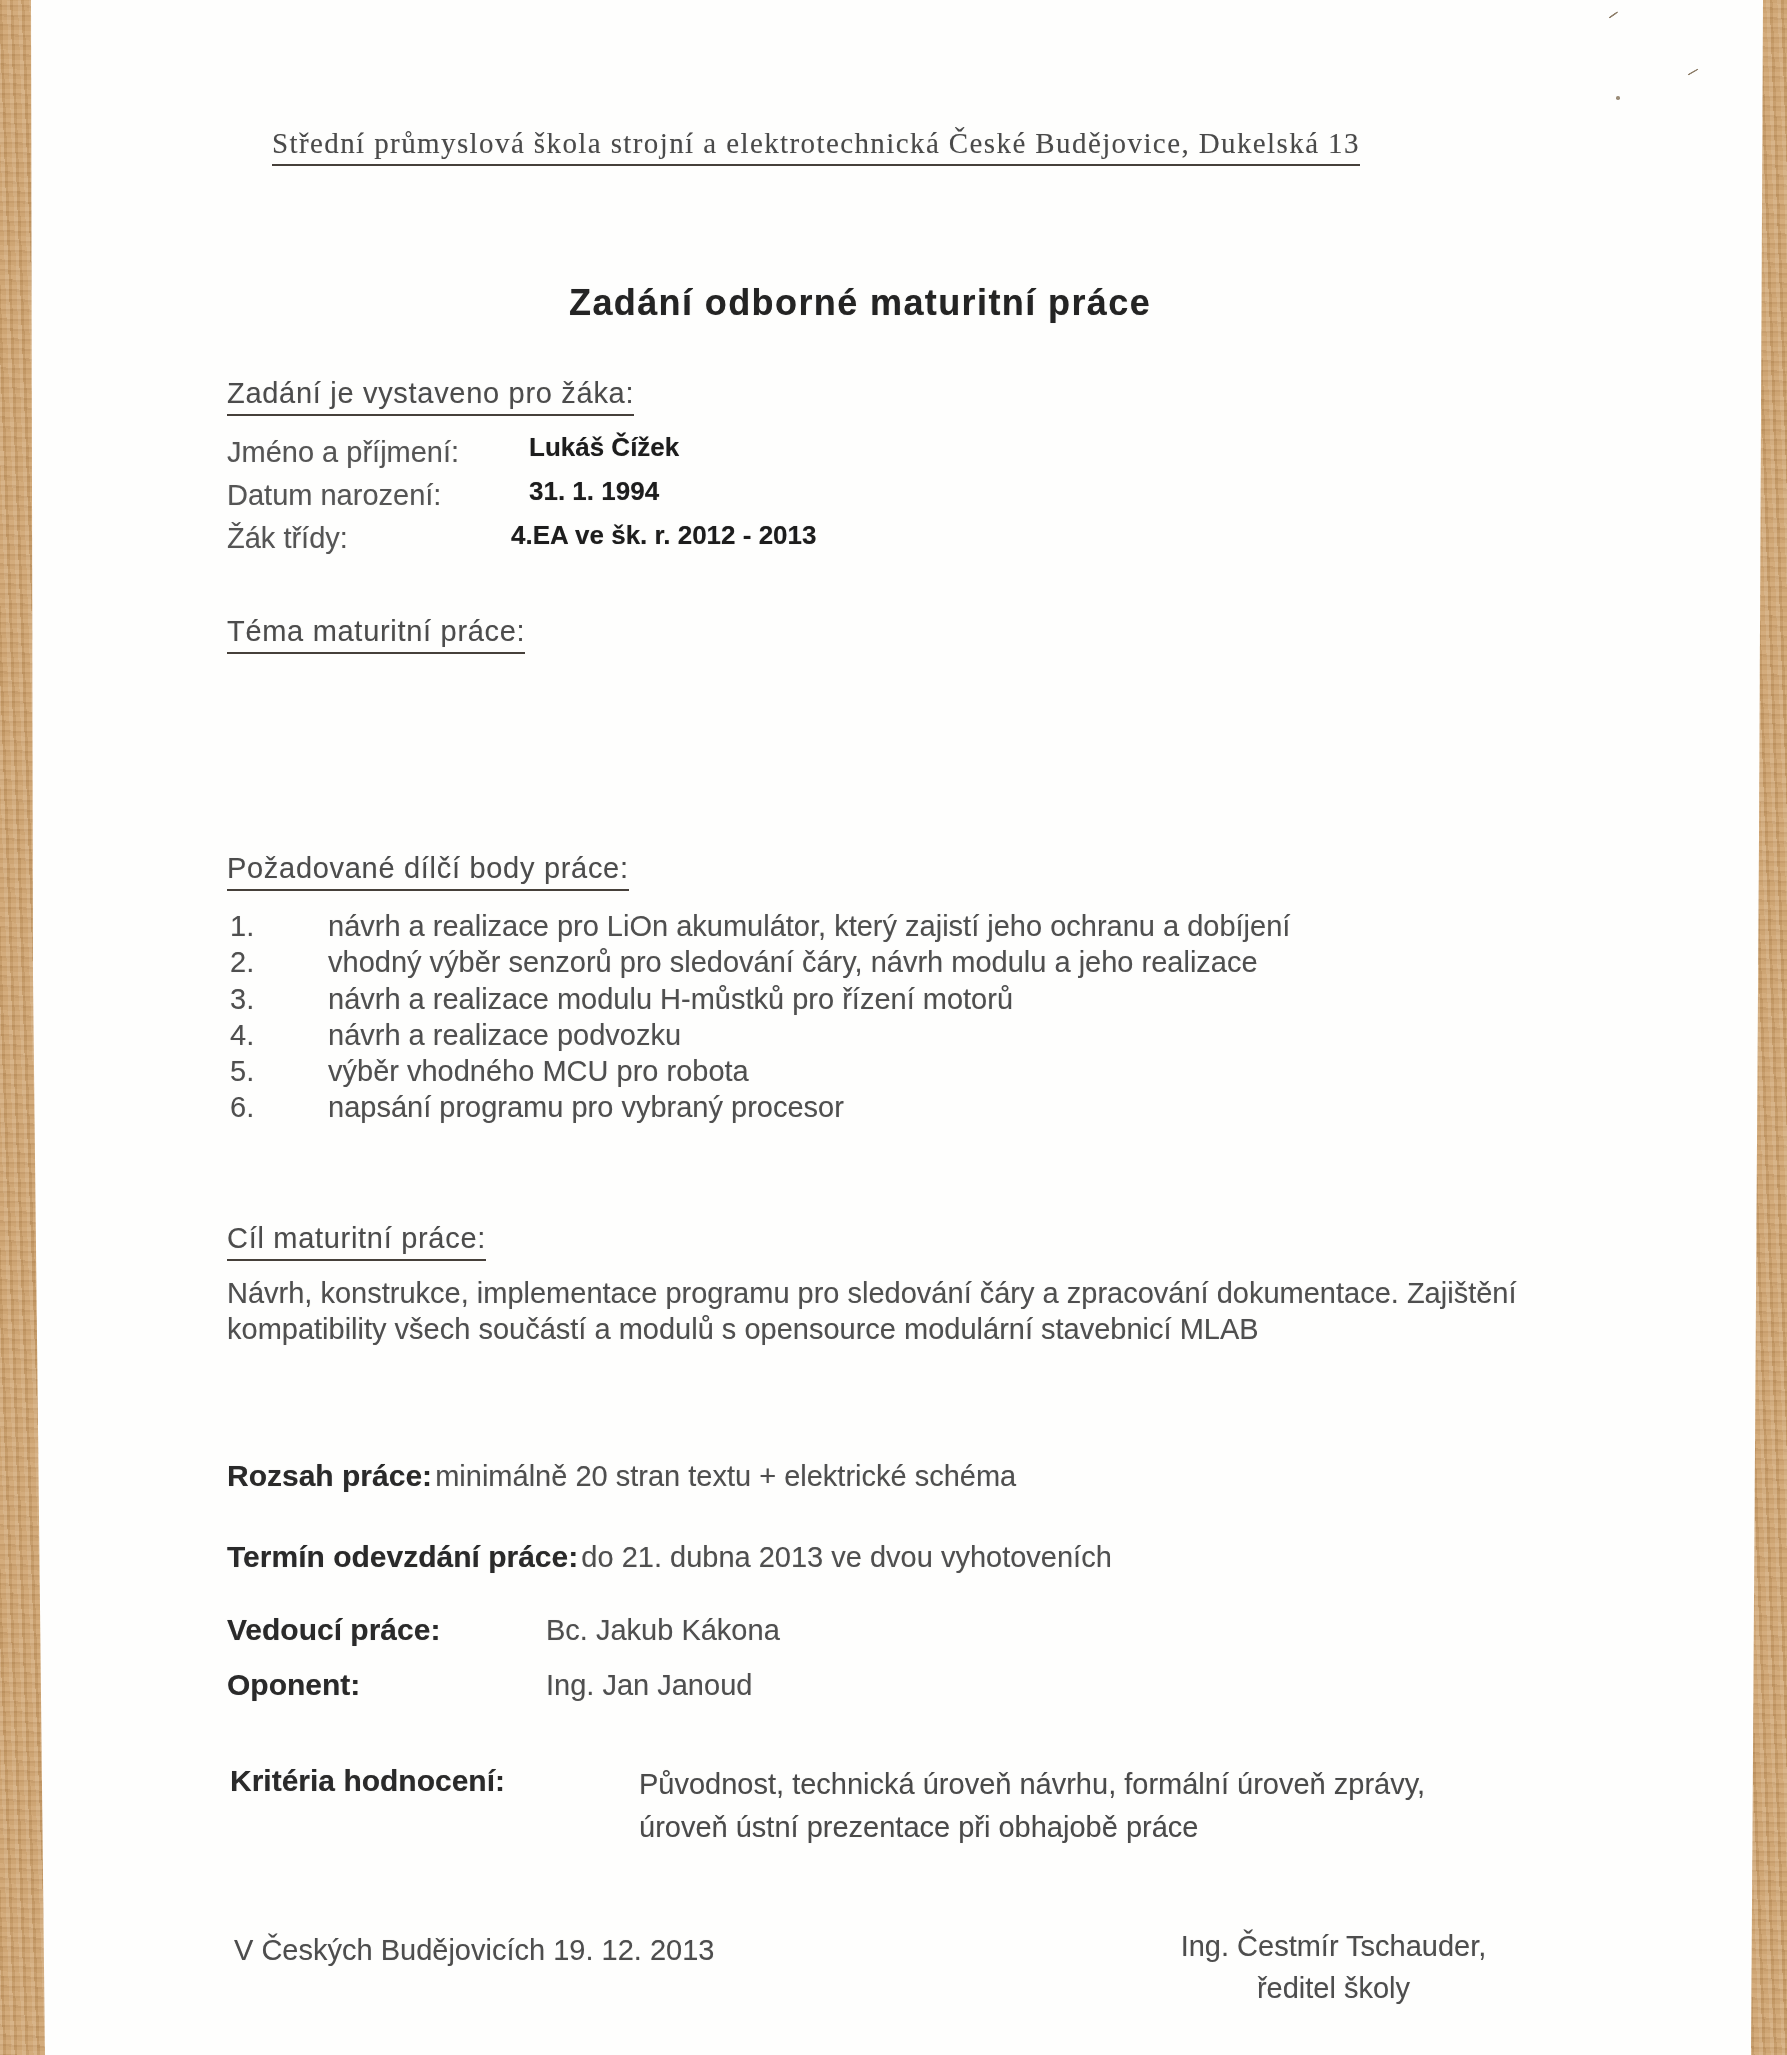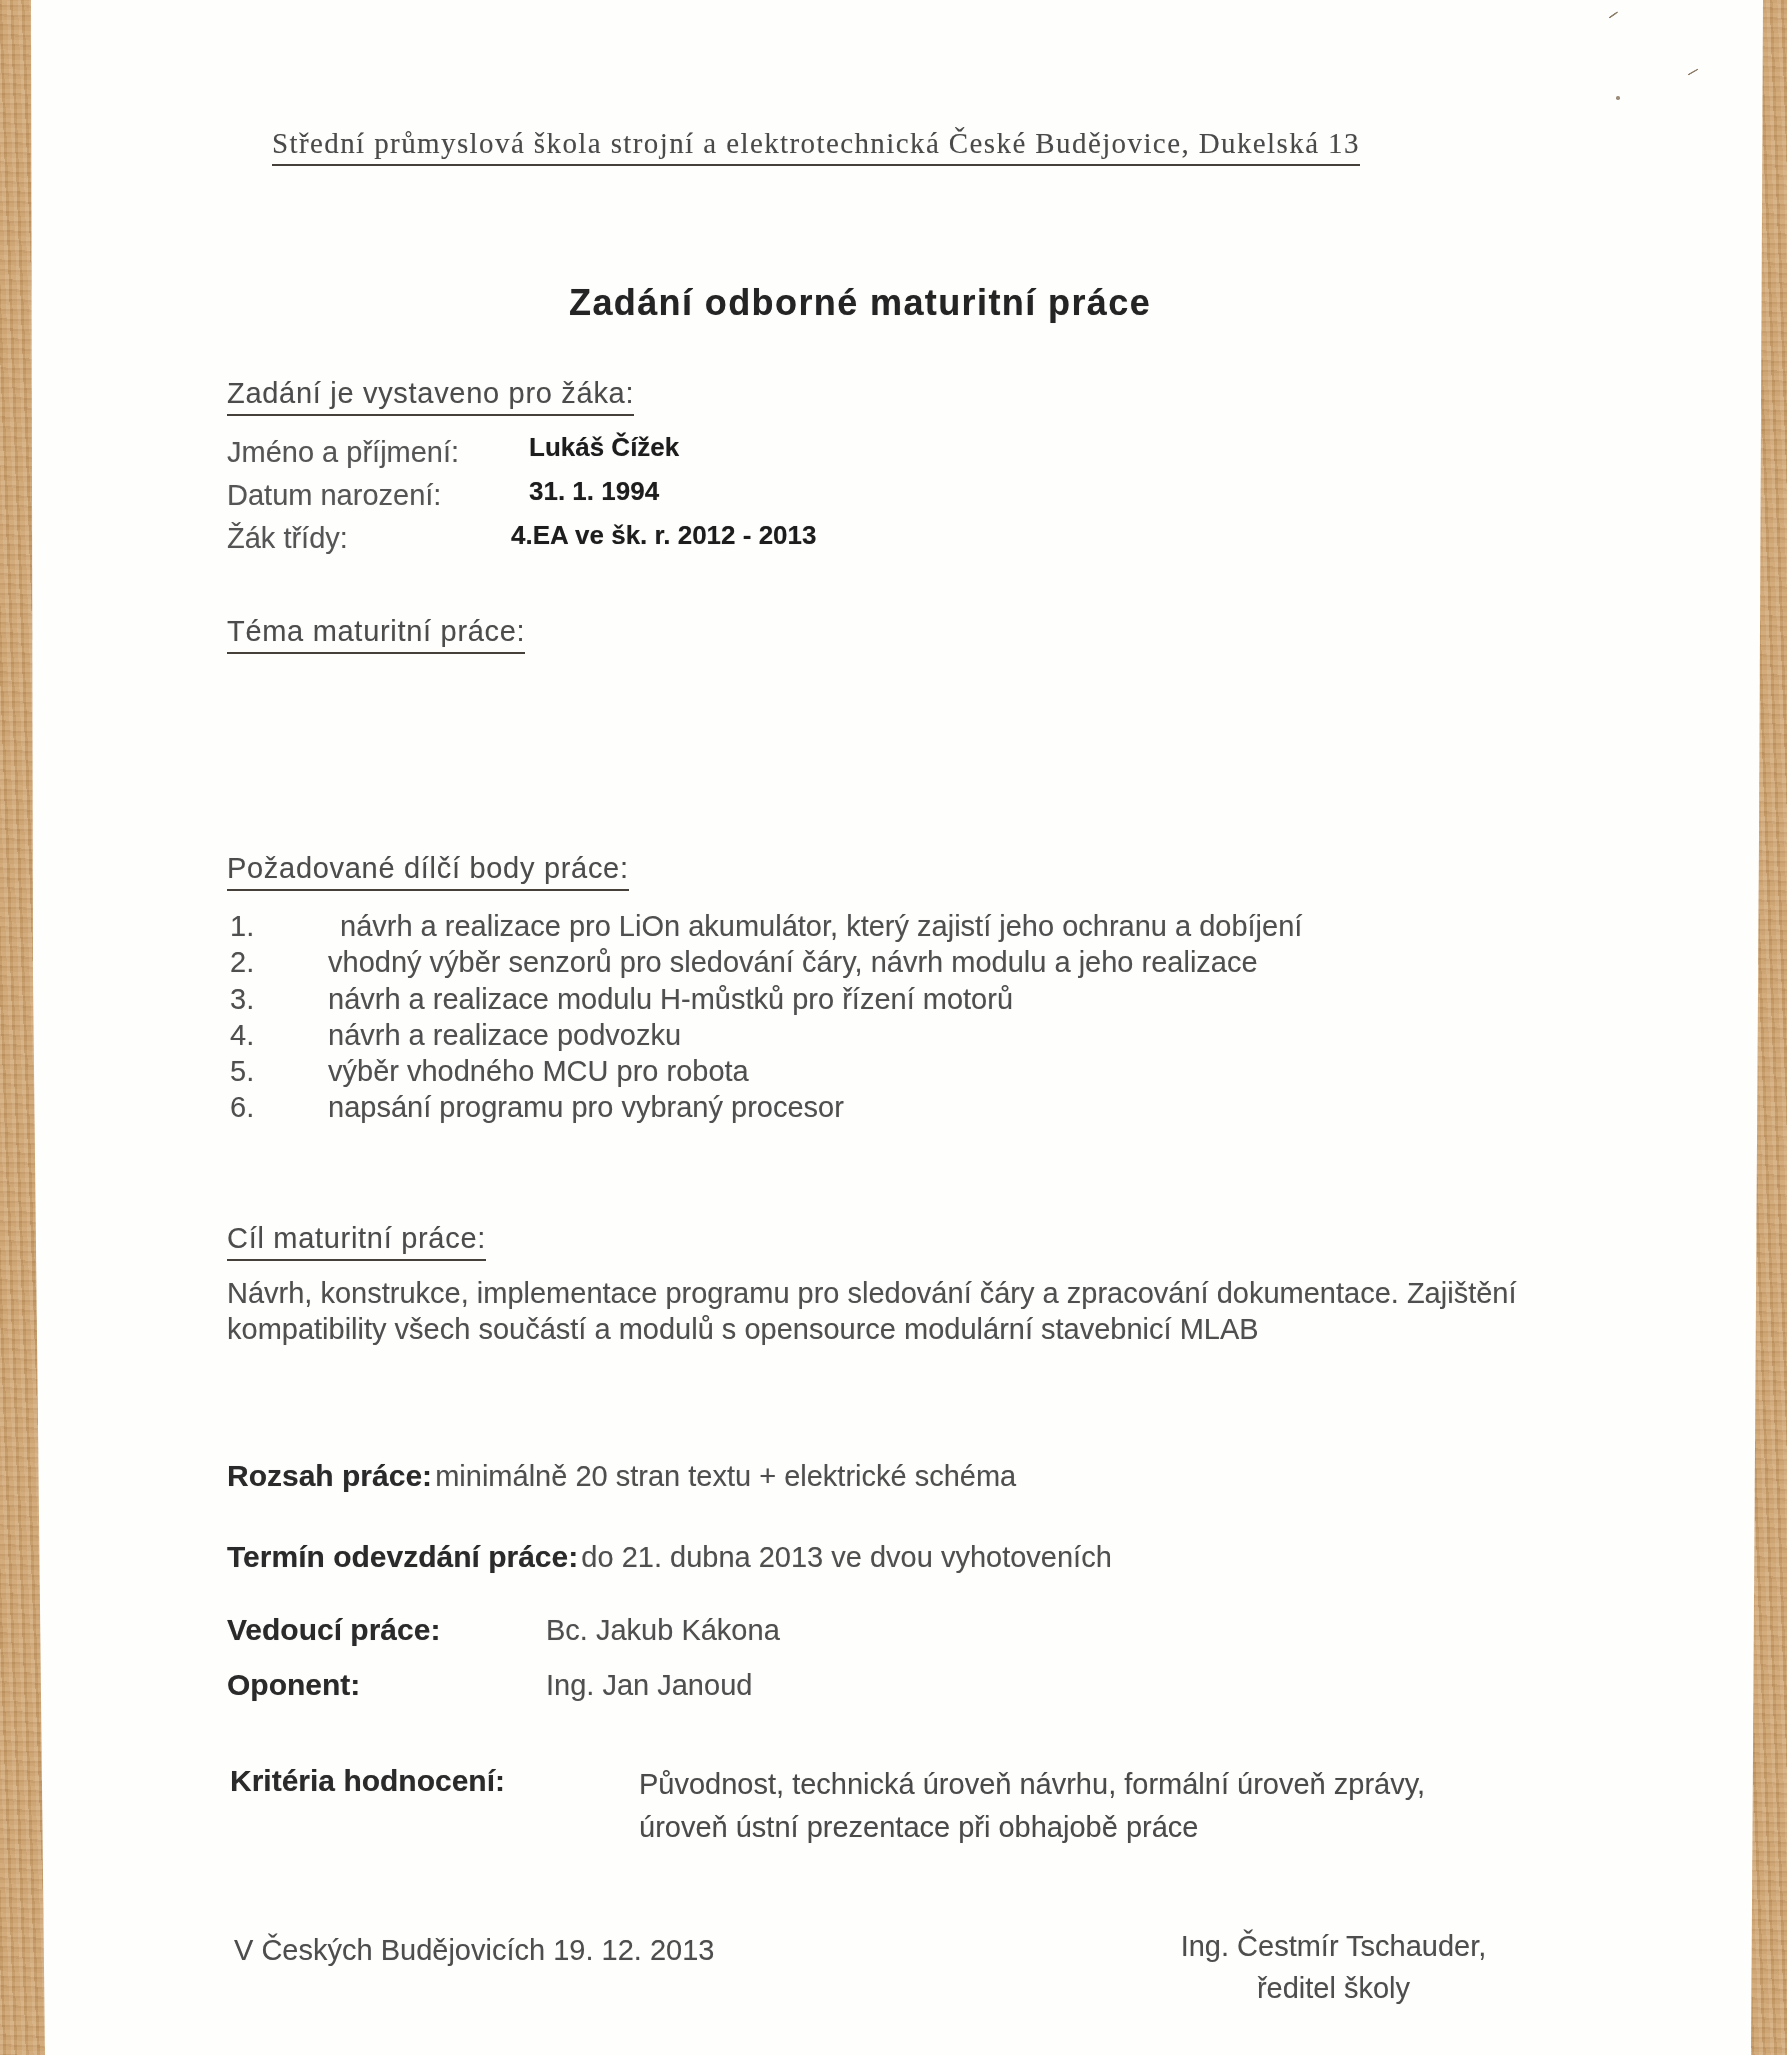--- a/index.html
+++ b/index.html
@@ -73,21 +73,21 @@
 
   <div class="abs" style="left: 227px; top: 615px;">
     <span class="sec-heading underlined txt">Téma maturitní práce:</span>
   </div>
 
   <div class="abs" style="left: 227px; top: 852px;">
     <span class="sec-heading underlined txt">Požadované dílčí body práce:</span>
   </div>
 
   <div class="abs body-text txt" style="left: 230px; top: 910px;">1.</div>
-  <div class="abs body-text txt" style="left: 340px; top: 910px;">návrh a realizace pro LiOn akumulátor, který zajistí jeho ochranu a dobíjení</div>
+  <div class="abs body-text txt" style="left: 328px; top: 910px;">návrh a realizace pro LiOn akumulátor, který zajistí jeho ochranu a dobíjení</div>
 
   <div class="abs body-text txt" style="left: 230px; top: 946px;">2.</div>
   <div class="abs body-text txt" style="left: 328px; top: 946px;">vhodný výběr senzorů pro sledování čáry, návrh modulu a jeho realizace</div>
 
   <div class="abs body-text txt" style="left: 230px; top: 983px;">3.</div>
   <div class="abs body-text txt" style="left: 328px; top: 983px;">návrh a realizace modulu H-můstků pro řízení motorů</div>
 
   <div class="abs body-text txt" style="left: 230px; top: 1019px;">4.</div>
   <div class="abs body-text txt" style="left: 328px; top: 1019px;">návrh a realizace podvozku</div>
 

